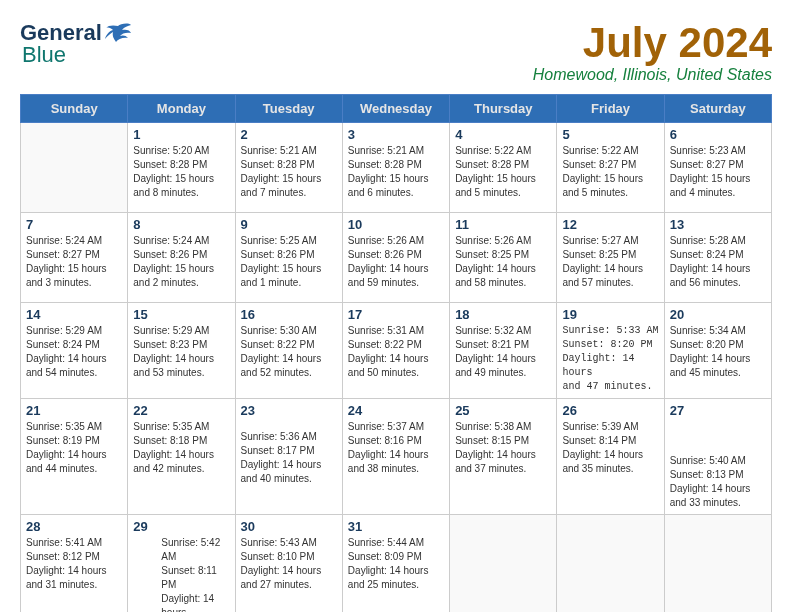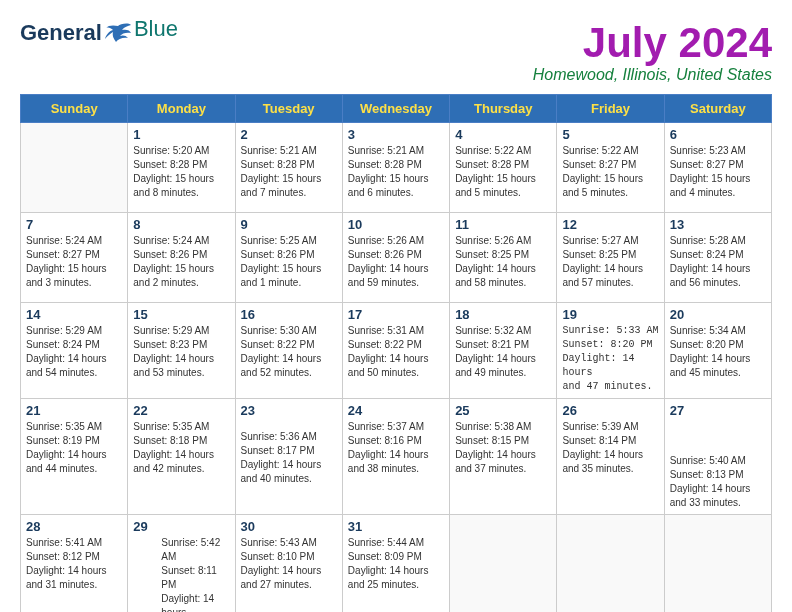--- a/index.html
+++ b/index.html
@@ -11,21 +11,21 @@
       padding: 20px;
     }
     .header {
       display: flex;
       justify-content: space-between;
       align-items: flex-start;
       margin-bottom: 10px;
     }
     .logo {
       display: flex;
-      flex-direction: row;
+      flex-direction: column;
       align-items: flex-start;
     }
     .logo-text {
       display: flex;
       align-items: center;
     }
     .logo-general {
       font-size: 22px;
       font-weight: bold;
       color: #1a3a5c;
@@ -39,36 +39,36 @@
       width: 28px;
       height: 22px;
       margin-left: 2px;
     }
     .title-section {
       text-align: right;
     }
     .month-title {
       font-size: 42px;
       font-weight: bold;
-      color: #a21caf;
+      color: #a16207;
       line-height: 1.1;
     }
     .location {
       font-size: 16px;
       color: #15803d;
       font-style: italic;
     }
     .calendar {
       width: 100%;
       border-collapse: collapse;
       border: 1px solid #ccc;
     }
     .calendar th {
       background-color: #2e6eb5;
-      color: #fde047;
+      color: #e5e5e5;
       text-align: center;
       padding: 6px 4px;
       font-size: 13px;
       border: 1px solid #4a7ec5;
     }
     .calendar td {
       vertical-align: top;
       border: 1px solid #ccc;
       padding: 4px 5px;
       width: calc(100% / 7);

